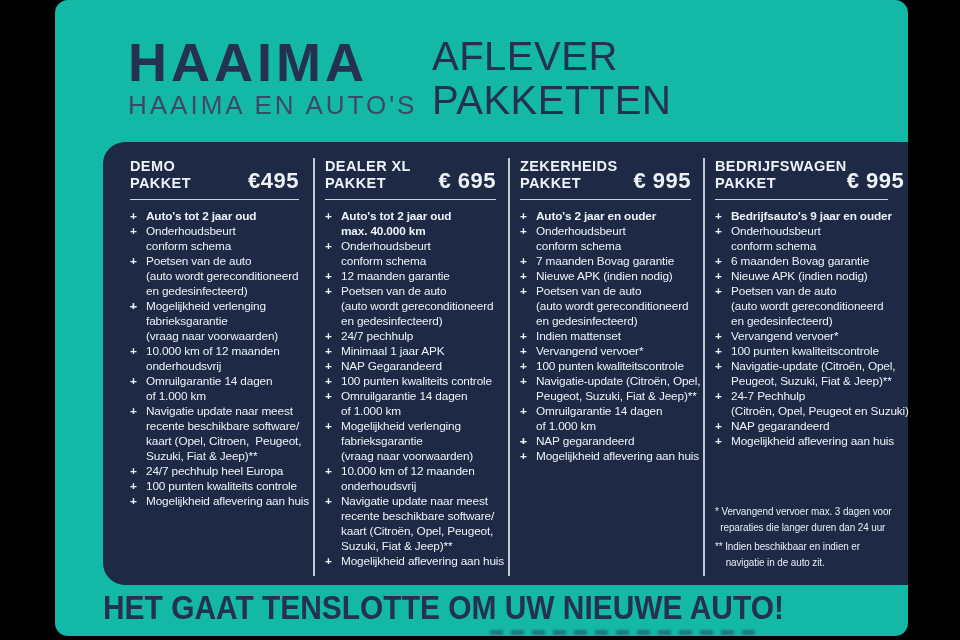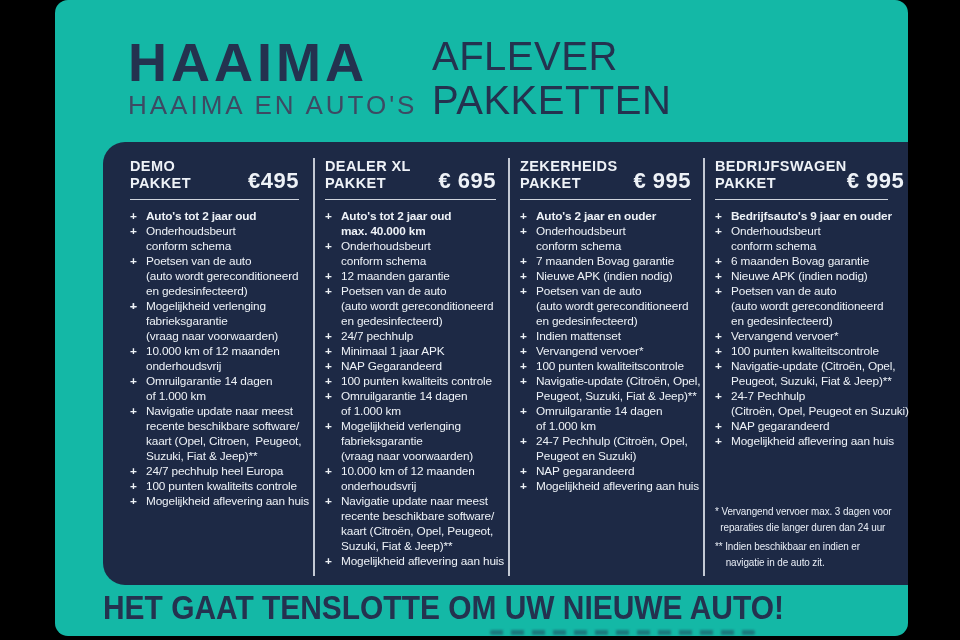--- a/index.html
+++ b/index.html
@@ -286,22 +286,20 @@
               </li>
 
               <li class="item">
                 <span class="plus">+</span>
                 <span class="item-text">Omruilgarantie 14 dagen
 of 1.000 km</span>
               </li>
 
               <li class="item">
                 <span class="plus">+</span>
-                <span class="item-text">24-7 Pechhulp (Citroën, Opel,
-Peugeot en Suzuki)</span>
               </li>
 
               <li class="item">
                 <span class="plus">+</span>
                 <span class="item-text">NAP gegarandeerd</span>
               </li>
 
               <li class="item">
                 <span class="plus">+</span>
                 <span class="item-text">Mogelijkheid aflevering aan huis</span>

